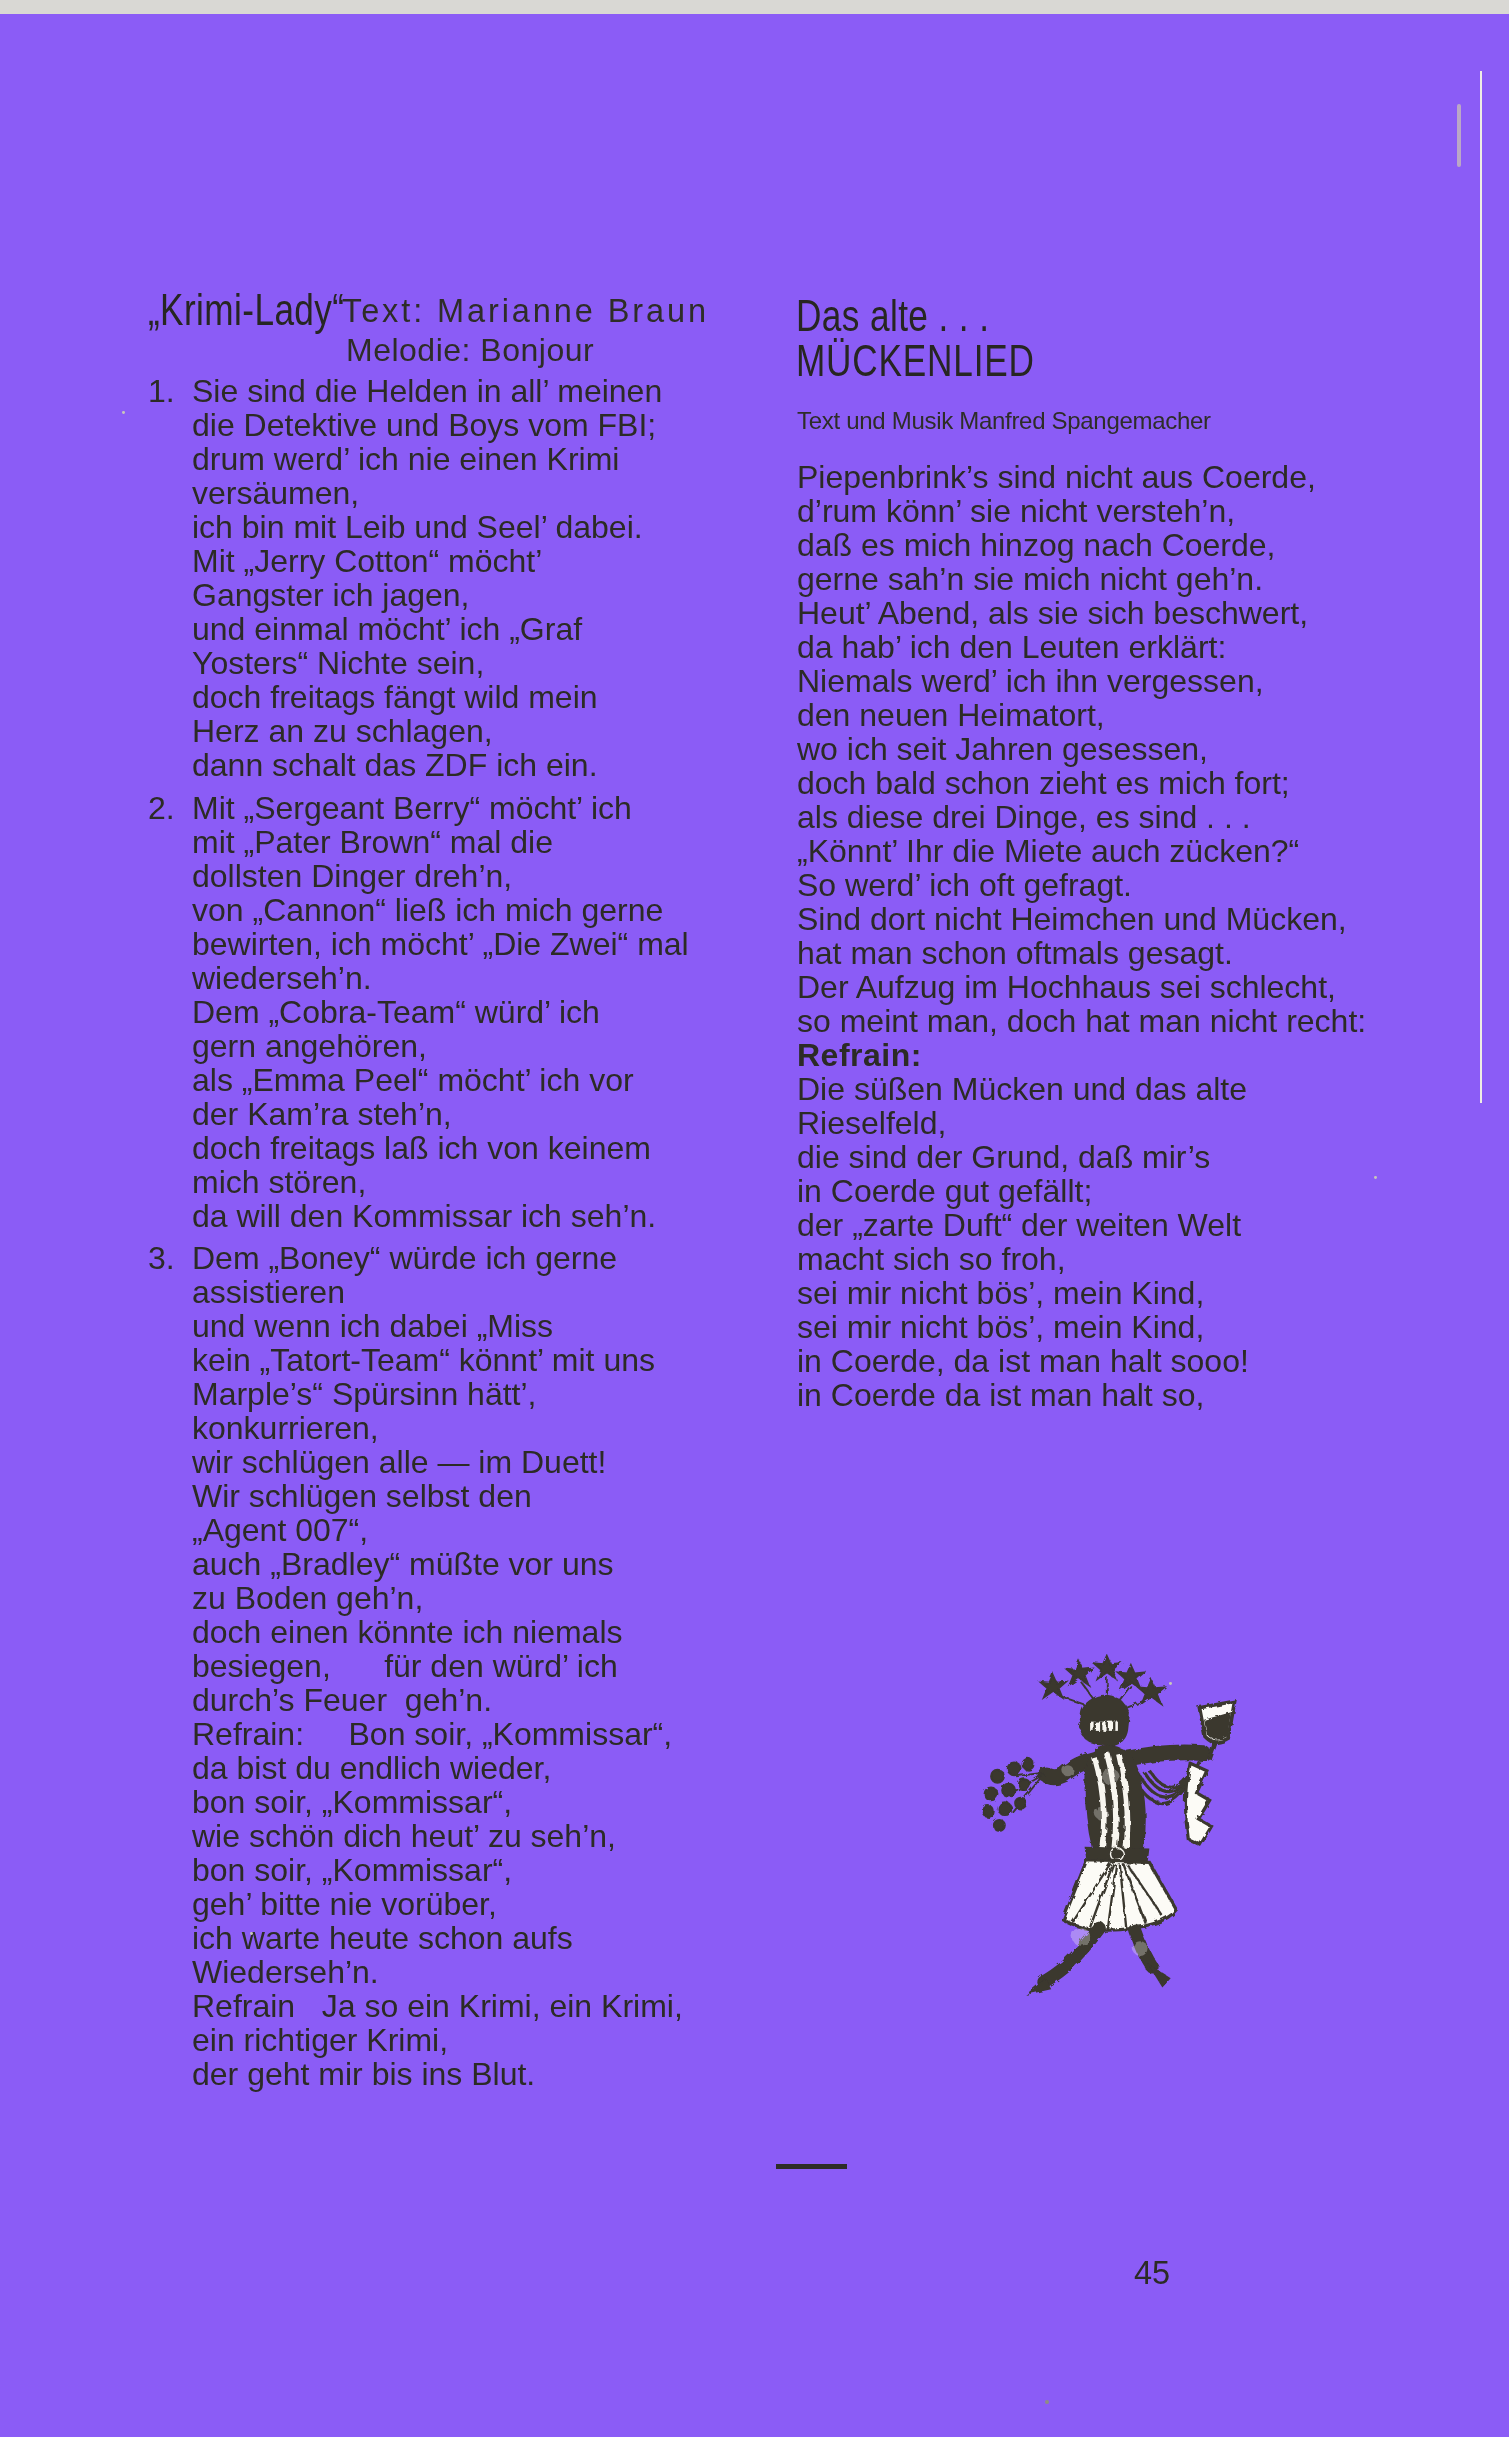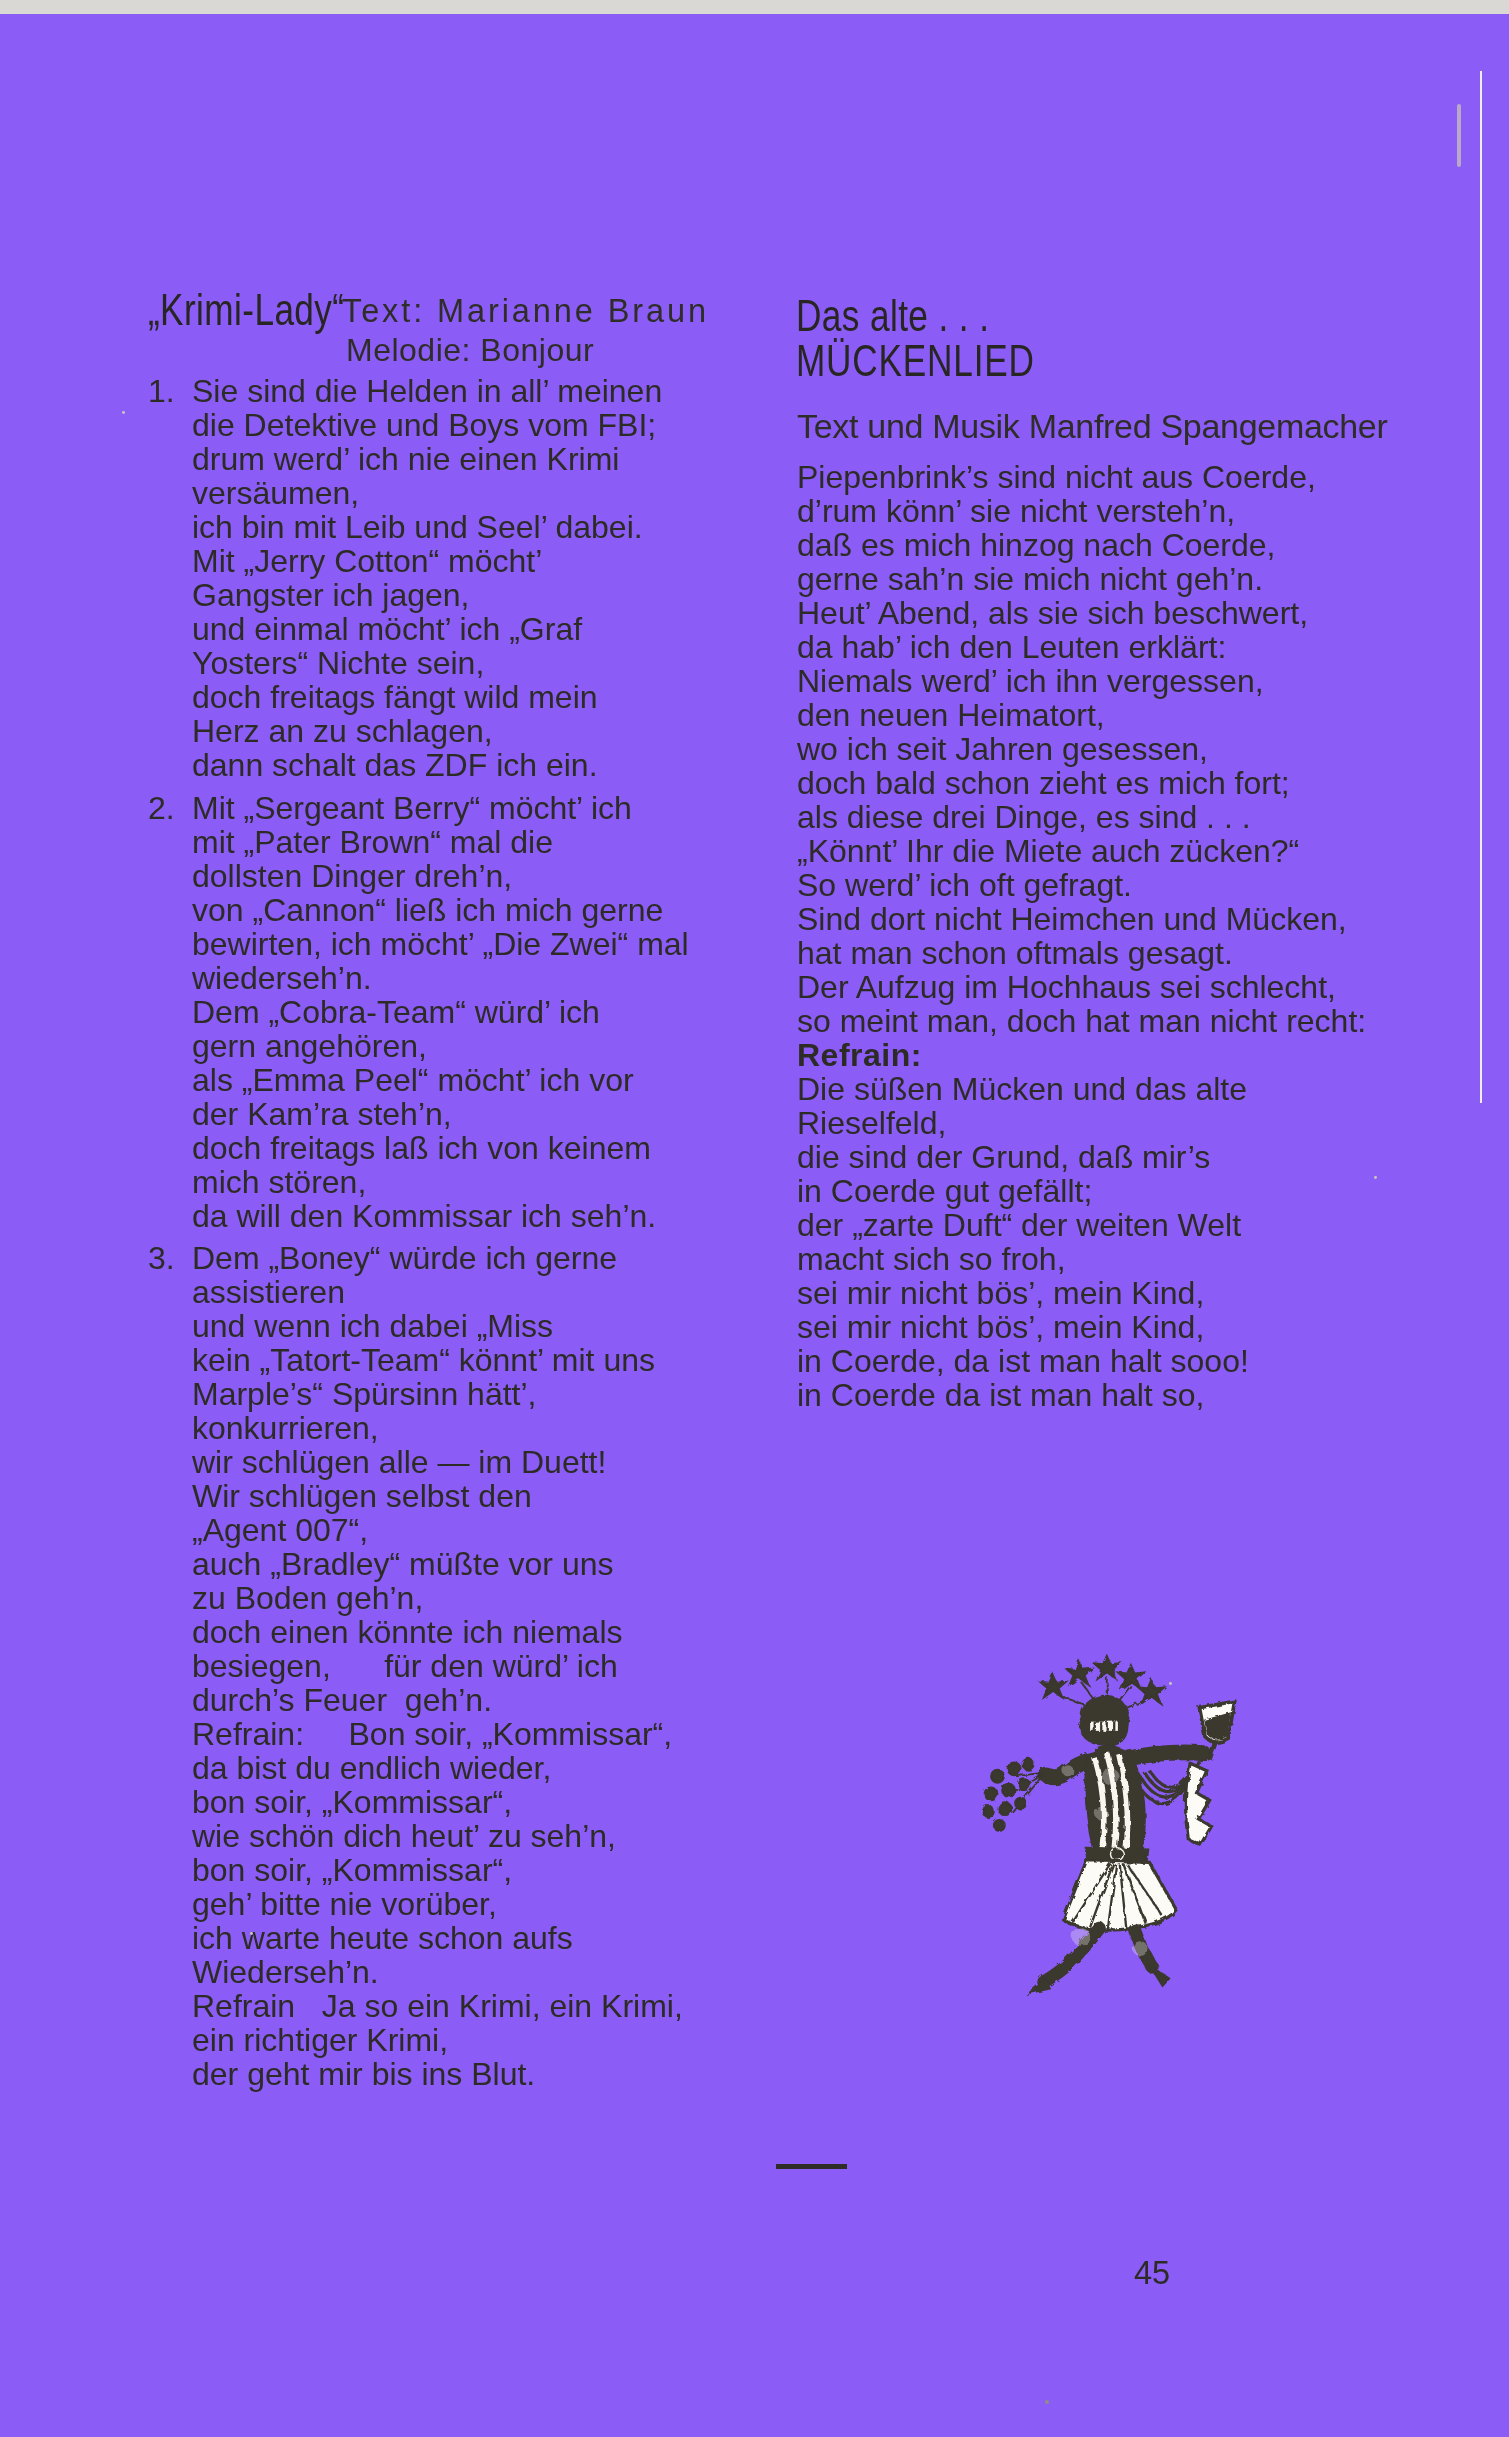--- a/index.html
+++ b/index.html
@@ -6,21 +6,21 @@
   body{background:#d9d8d4;font-family:"Liberation Sans",sans-serif;}
   #page{
     position:relative;width:1509px;height:2438px;margin:14px auto;
     background:#8b5cf6;overflow:hidden;color:#2c2b26;
   }
   .abs{position:absolute;}
   .cond{transform-origin:0 0;transform:scaleX(0.8);white-space:pre;}
   .song-title{font-size:44px;letter-spacing:0.5px;color:#272622;}
   .credit{font-size:32.5px;letter-spacing:2.9px;white-space:pre;color:#2e2d28;}
   .credit2{font-size:32px;letter-spacing:0.5px;white-space:pre;color:#2e2d28;}
-  .byline{font-size:34px;letter-spacing:-0.3px;white-space:pre;color:#2e2d28;}
+  .byline{font-size:24px;letter-spacing:-0.3px;white-space:pre;color:#2e2d28;}
   .verse{display:flex;margin-bottom:8.6px;}
   .vnum{width:44px;flex:0 0 44px;font-size:32px;line-height:34px;color:#2c2b26;}
   .vlines{flex:1;}
   .line{font-size:32px;line-height:34px;white-space:pre;color:#2c2b26;}
   .line.bold{font-weight:bold;letter-spacing:0.5px;}
   .rule{background:#2e2d28;}
   .pagenum{font-size:32.5px;color:#2c2b26;}
   .speck{position:absolute;border-radius:50%;background:#c9c6bb;}
   #bottom-edge{
     position:absolute;left:0;bottom:0;width:100%;height:4.8px;

